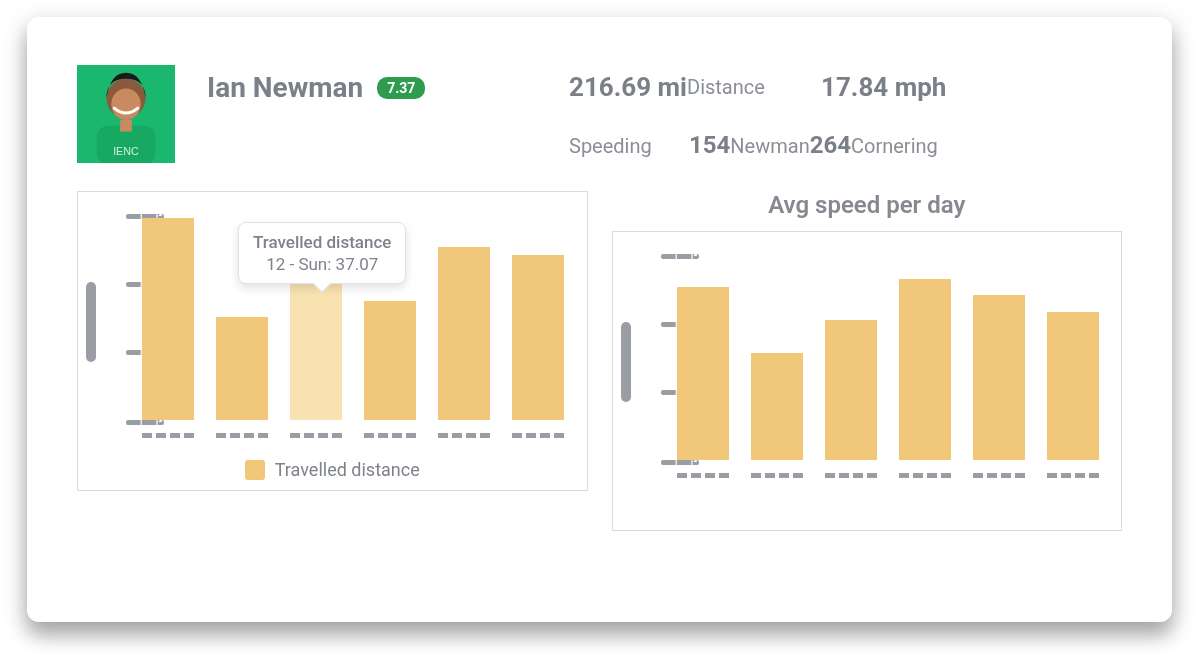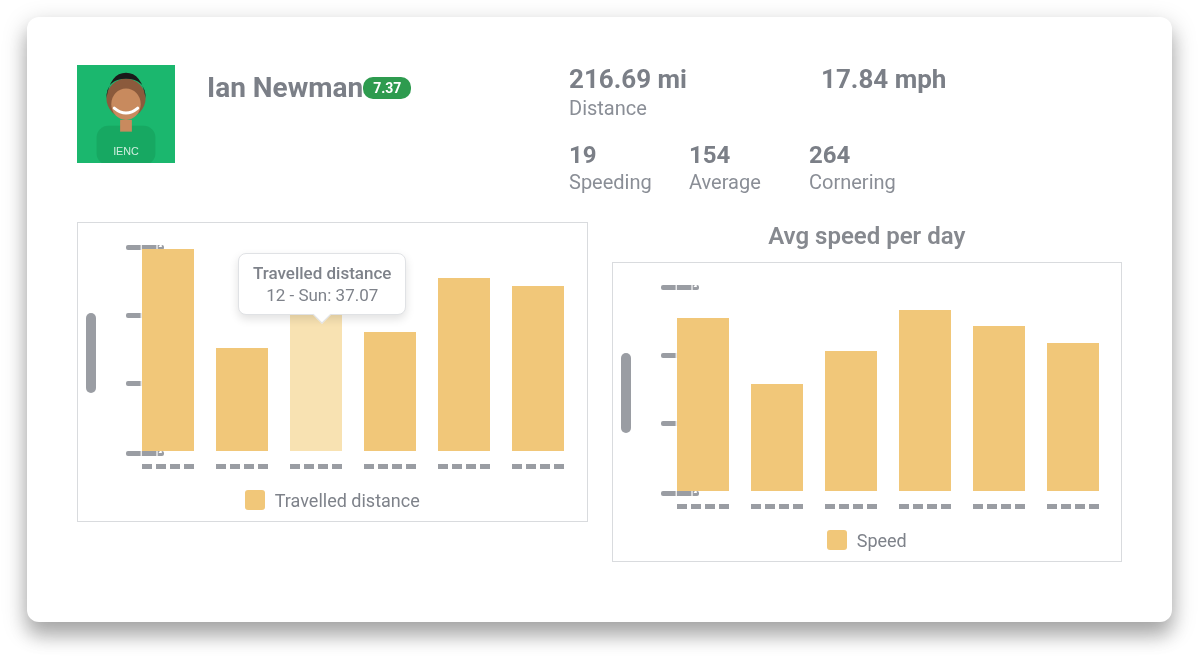--- a/index.html
+++ b/index.html
@@ -33,20 +33,21 @@
     background: #1d4ed8;
     position: relative;
     overflow: hidden;
     flex: 0 0 auto;
   }
   .avatar svg { width: 100%; height: 100%; display:block; }
   .name-block {
     flex: 0 0 330px;
     display: flex;
     align-items: flex-start;
+    gap: 14px;
     padding-top: 6px;
   }
   .driver-name {
     font-size: 28px;
     font-weight: 700;
     color: #7B7F87;
   }
   .score-badge {
     display: inline-flex;
     align-items: center;
@@ -65,22 +66,23 @@
     display: flex;
     flex-direction: column;
     gap: 22px;
   }
   .stats-row {
     display: flex;
     gap: 0;
   }
   .stat {
     display: flex;
-    flex-direction: column;
+    flex-direction: row;
     min-width: 120px;
+    margin-top: 8px;
   }
   .stat.big { min-width: 252px; }
   .stat-value {
     font-size: 26px;
     font-weight: 700;
     color: #7B7F87;
     line-height: 1.1;
   }
   .stat-value.sm { font-size: 24px; }
   .stat-label {
@@ -260,26 +262,25 @@
         <div class="stat big">
           <div class="stat-value">216.69 mi</div>
           <div class="stat-label">Distance</div>
         </div>
         <div class="stat big">
           <div class="stat-value">17.84 mph</div>
         </div>
       </div>
       <div class="stats-row">
         <div class="stat">
-          <div class="stat-value sm">19</div>
           <div class="stat-label">Speeding</div>
         </div>
         <div class="stat">
           <div class="stat-value sm">154</div>
-          <div class="stat-label">Average</div>
+          <div class="stat-label">Newman</div>
         </div>
         <div class="stat">
           <div class="stat-value sm">264</div>
           <div class="stat-label">Cornering</div>
         </div>
       </div>
     </div>
   </div>
 
   <div class="charts-row">
@@ -339,21 +340,17 @@
             <div class="bar" style="height: 72%;"></div>
           </div>
         <div class="x-ticks" id="xticks-speed">
             <div class="x-tick"></div>
             <div class="x-tick"></div>
             <div class="x-tick"></div>
             <div class="x-tick"></div>
             <div class="x-tick"></div>
             <div class="x-tick"></div>
           </div>
-        <div class="legend">
-          <div class="legend-swatch"></div>
-          <span>Speed</span>
-        </div>
       </div>
     </div>
 
   </div>
 </div>
 
 </body></html>

